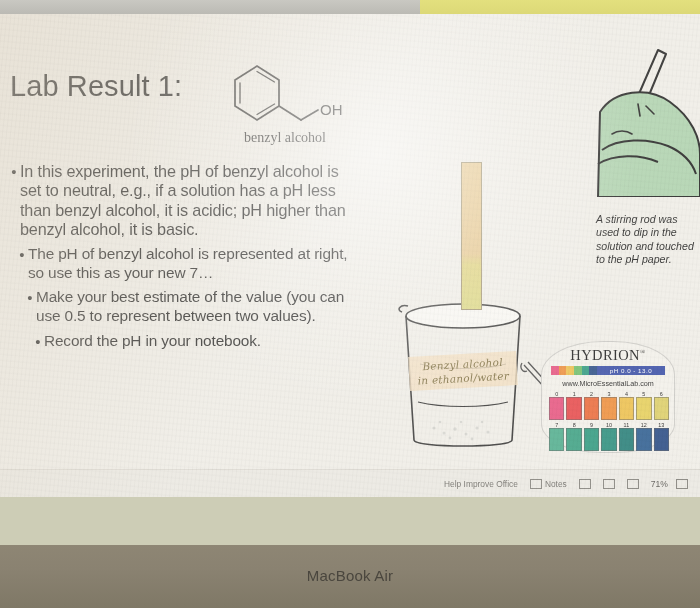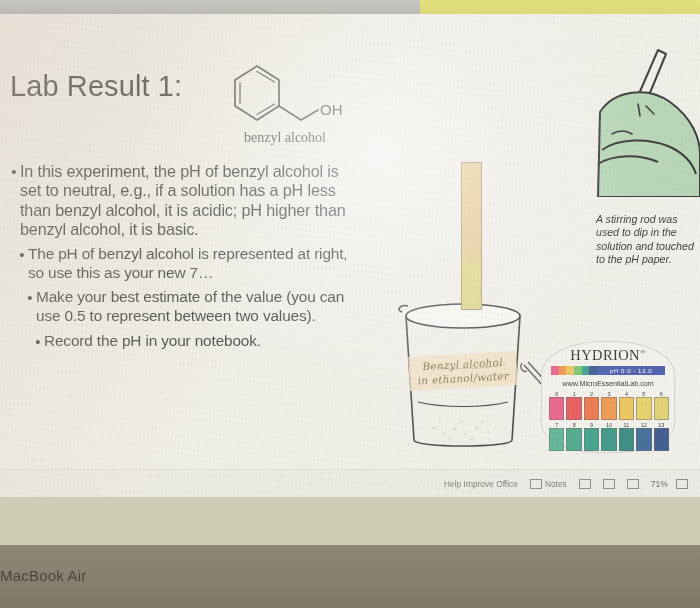--- a/index.html
+++ b/index.html
@@ -164,21 +164,21 @@
     width: 12px; height: 10px; border: 1px solid #85837d; display: inline-block;
   }
   .sb-zoom { font-size: 8.6px; color: #5d5b56; margin-right: 8px; }
 
   
   .bezel {
     position: absolute; left: 0; top: 545px; width: 700px; height: 63px;
     background: linear-gradient(180deg,#8e8674 0%, #8a8271 38%, #7f7866 100%);
   }
   .macbook-air {
-    position: absolute; left: 0; top: 567px; width: 700px; 
+    position: absolute; left: 0; top: 567px; width: 700px; text-align: center;
     font-size: 15px; color: #4a463e; letter-spacing: .2px;
   }
 </style>
 </head>
 <body>
 
 <div id="scene">
 
   <div class="desk-top"></div>
   <div class="desk-top-left"></div>

